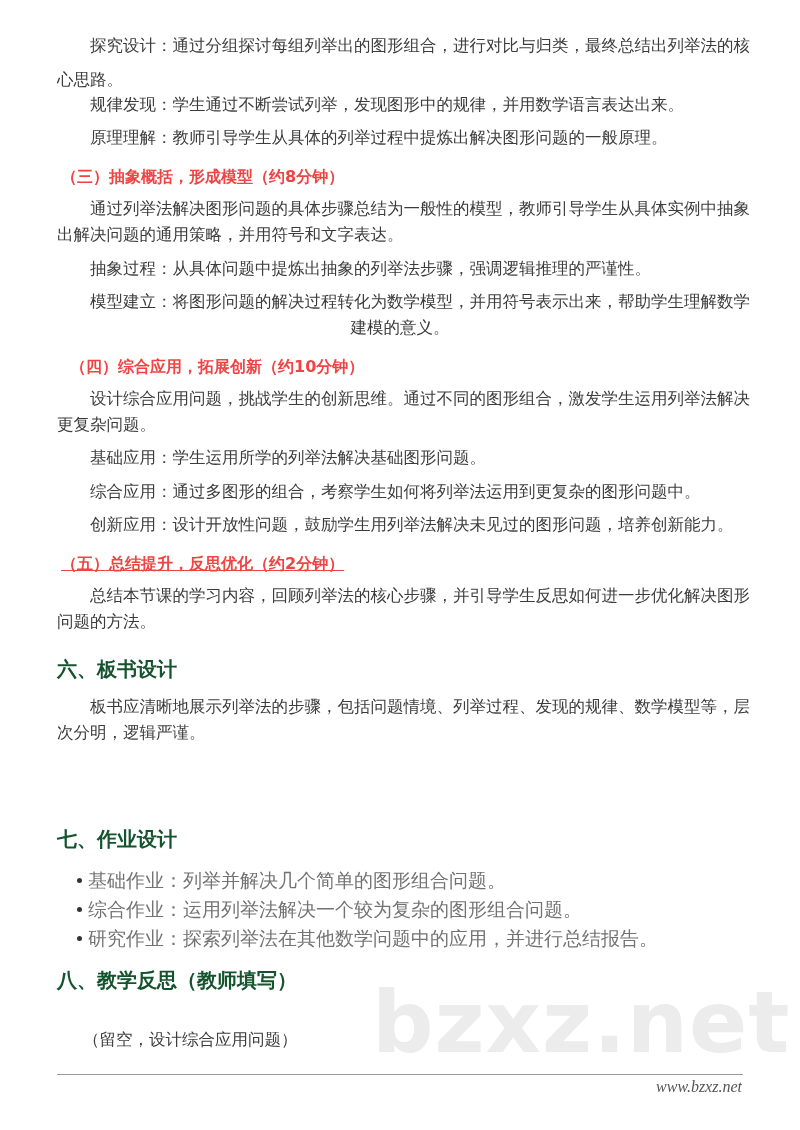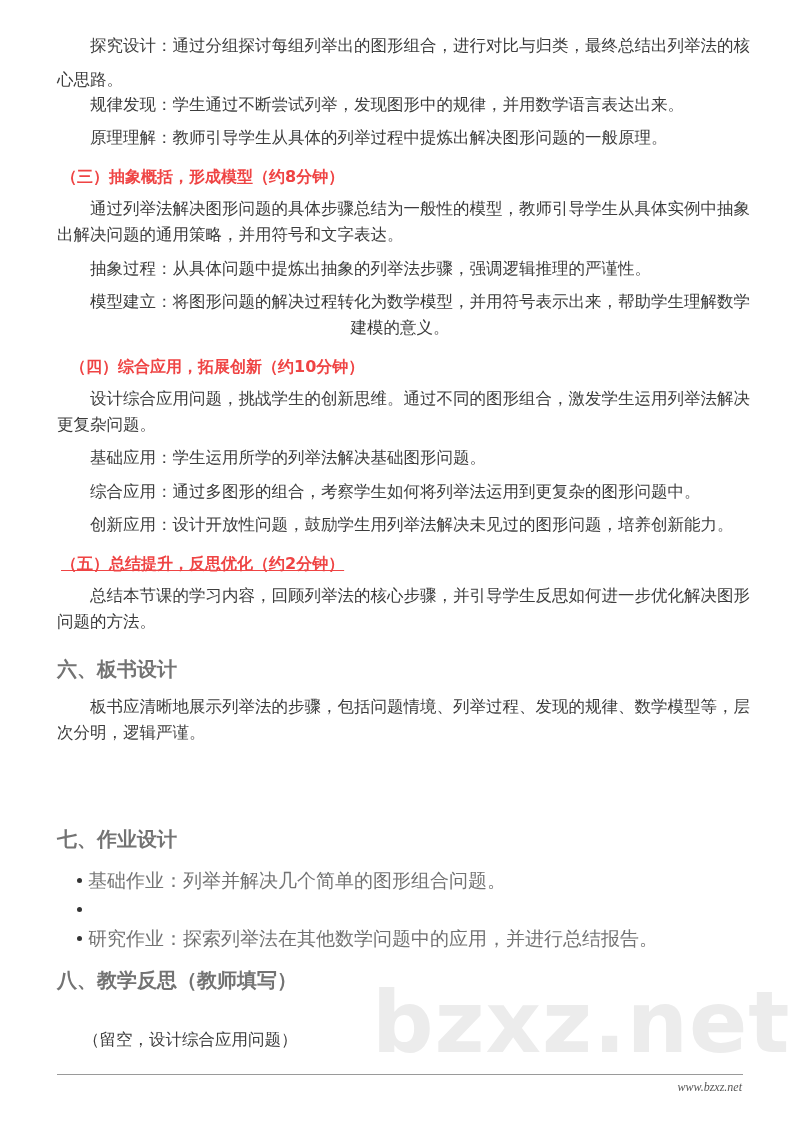--- a/index.html
+++ b/index.html
@@ -42,21 +42,21 @@
     color: #ef4444;
     white-space: nowrap;
   }
   .section-heading {
     position: absolute;
     left: 0;
     font-family: "DejaVu Sans", "Liberation Sans", sans-serif;
     font-weight: bold;
     font-size: 20px;
     line-height: 28px;
-    color: #737373;
+    color: #14532d;
     white-space: nowrap;
   }
   .bullet-item {
     position: absolute;
     left: 20px;
     font-size: 19px;
     line-height: 26px;
     white-space: nowrap;
     color: #737373;
     text-align: center;
@@ -91,21 +91,21 @@
     width: 686px;
     height: 0;
     border-top: 1.5px solid #9a9a9a;
   }
   .footer-url {
     position: absolute;
     right: 58px;
     top: 1078px;
     font-family: "Liberation Serif", "DejaVu Serif", serif;
     font-style: italic;
-    font-size: 12px;
+    font-size: 16px;
     line-height: 18px;
     color: #555555;
     white-space: nowrap;
   }
 </style>
 </head>
 <body>
 
 <div class="page">
 
@@ -134,21 +134,21 @@
 
   <div class="section-heading" style="top:655px;">六、板书设计</div>
   <div class="line indent" style="top:694px;">板书应清晰地展示列举法的步骤，包括问题情境、列举过程、发现的规律、数学模型等，层</div>
   <div class="line" style="top:720px;">次分明，逻辑严谨。</div>
 
   <div class="section-heading" style="top:825px;">七、作业设计</div>
   <div class="bullet-item" style="top:867px;">
     <span class="bullet-dot"></span><span>基础作业：列举并解决几个简单的图形组合问题。</span>
   </div>
   <div class="bullet-item" style="top:896px;">
-    <span class="bullet-dot"></span>
+    <span class="bullet-dot"></span><span>综合作业：运用列举法解决一个较为复杂的图形组合问题。</span>
   </div>
   <div class="bullet-item" style="top:925px;">
     <span class="bullet-dot"></span><span>研究作业：探索列举法在其他数学问题中的应用，并进行总结报告。</span>
   </div>
 
   <div class="section-heading" style="top:966px;">八、教学反思（教师填写）</div>
   <div class="line" style="top:1027px; left:26px;">（留空，设计综合应用问题）</div>
 </div>
 
 <div class="watermark">bzxz.net</div>

